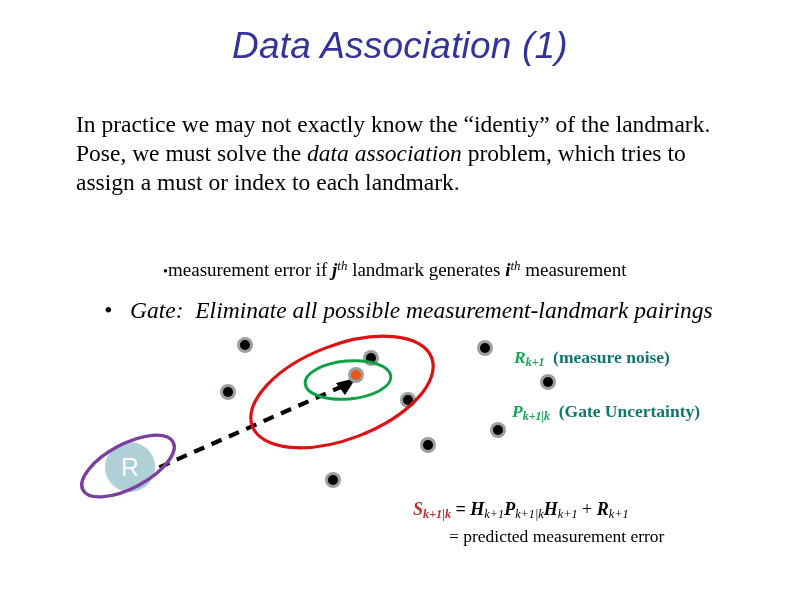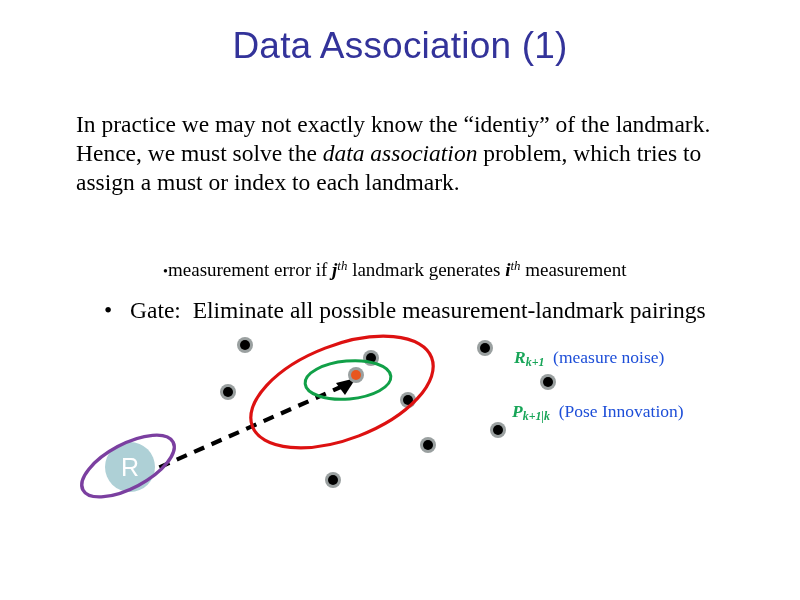--- a/index.html
+++ b/index.html
@@ -23,20 +23,21 @@
     top: 24px;
     left: 0;
     width: 800px;
     text-align: center;
     font-family: "Liberation Sans", "DejaVu Sans", sans-serif;
     font-size: 37px;
     line-height: 44px;
     color: #33339a;
     letter-spacing: 0.2px;
     white-space: nowrap;
+    font-style: italic;
   }
 
   
   #intro {
     position: absolute;
     top: 110px;
     left: 76px;
     width: 668px;
     font-size: 23.5px;
     line-height: 29px;
@@ -66,21 +67,21 @@
   }
   .bullet-l2 .dot {
     display: inline-block;
     width: 28px;
     font-size: 14px;
     vertical-align: baseline;
   }
 
   #b-innovation { top: 218px; }
   #b-measerr    { top: 258px; text-align: right; }
-  #b-gate       { top: 296px; }
+  #b-gate       { top: 296px; font-style: italic; }
   .mi-b { font-style: italic; font-weight: bold; }
   sub.m, sup.m {
     font-style: italic;
     font-size: 0.68em;
     line-height: 0;
   }
   sub.m { vertical-align: -0.28em; }
   sup.m { vertical-align: 0.50em; }
   .paren-big {
     font-size: 1.22em;
@@ -101,21 +102,21 @@
   .annot {
     position: absolute;
     white-space: nowrap;
     font-size: 17.5px;
     line-height: 22px;
   }
   #annot-R { top: 346px; left: 514px; }
   #annot-P { top: 400px; left: 512px; }
   .sym-green { color: #18a558; font-weight: bold; font-style: italic; }
   .sym-red   { color: #b8312f; font-weight: bold; font-style: italic; }
-  .annot .note { color: #1d4ed8; font-weight: normal; font-style: normal; }
+  .annot .note { color: #0f766e; font-weight: bold; font-style: normal; }
 
   
   #eq-S {
     position: absolute;
     top: 497px;
     left: 413px;
     font-size: 18px;
     line-height: 24px;
     white-space: nowrap;
   }
@@ -128,21 +129,21 @@
 </style>
 </head>
 <body>
 
 <div id="slide">
 
   <div id="title">Data Association (1)</div>
 
   <div id="intro">
     <span>In practice we may not exactly know the “identiy” of the landmark.</span>
-    <span>Hence, we must solve the </span><span class="ital">data association</span><span> problem, which tries to</span>
+    <span>Pose, we must solve the </span><span class="ital">data association</span><span> problem, which tries to</span>
     <span>assign a must or index to each landmark.</span>
   </div>
 
 
   <div class="bullet-l2" id="b-measerr">
     <span class="dot">•</span><span>measurement error if </span><span class="mi-b">j</span><sup class="m">th</sup><span> landmark generates </span><span class="mi-b">i</span><sup class="m">th</sup><span> measurement</span>
   </div>
 
   <div class="bullet-l1" id="b-gate">
     <span class="dot">•</span><span>Gate:</span>&nbsp;&nbsp;<span>Eliminate all possible measurement-landmark pairings</span>
@@ -212,17 +213,22 @@
       </g>
 
     </svg>
   </div>
 
   <div class="annot" id="annot-R">
     <span class="sym-green">R</span><sub class="m sym-green">k+1</sub>&nbsp;&nbsp;<span class="note">(measure noise)</span>
   </div>
 
   <div class="annot" id="annot-P">
-    <span class="sym-green">P</span><sub class="m sym-green">k+1|k</sub>&nbsp;&nbsp;<span class="note">(Pose Innovation)</span>
-  </div>
-
+    <span class="sym-green">P</span><sub class="m sym-green">k+1|k</sub>&nbsp;&nbsp;<span class="note">(Gate Uncertainty)</span>
+  </div>
+
+  <div id="eq-S">
+    <span class="sym-red">S</span><sub class="m sym-red">k+1|k</sub>
+    <span class="mi-b">= H</span><sub class="m">k+1</sub><span class="mi-b">P</span><sub class="m">k+1|k</sub><span class="mi-b">H</span><sub class="m">k+1</sub><span> + </span><span class="mi-b">R</span><sub class="m">k+1</sub>
+    <span class="line2">= predicted measurement error</span>
+  </div>
 
 </div>
 
 </body></html>

